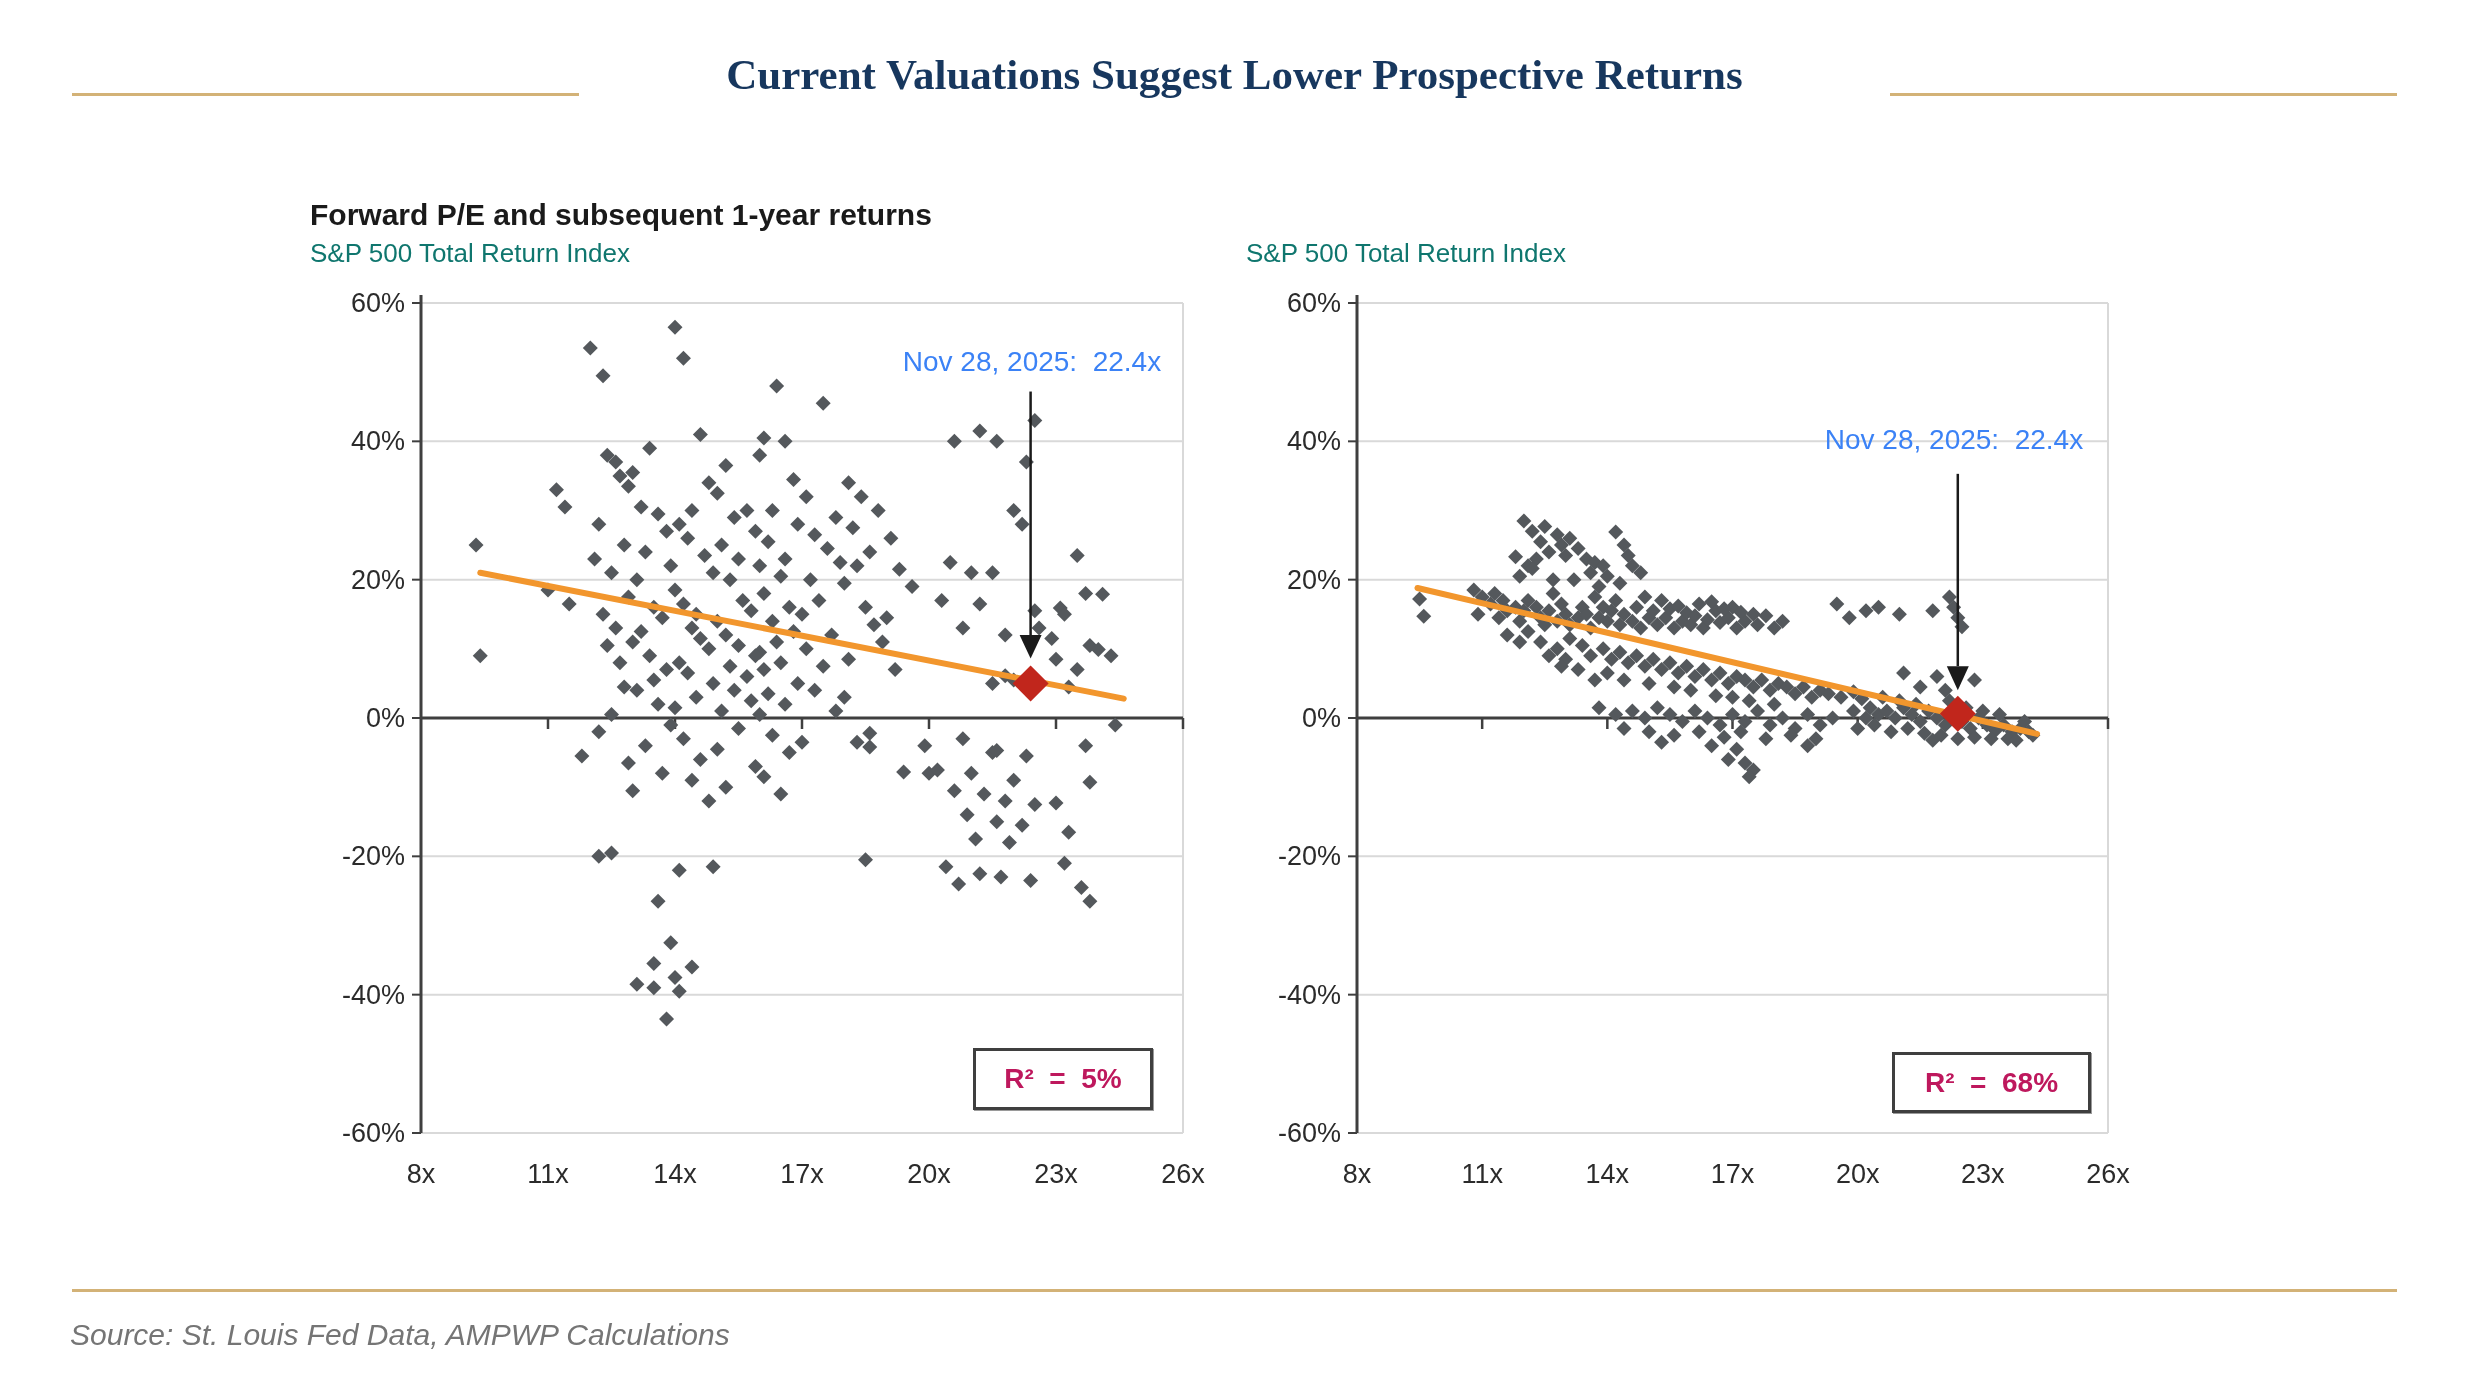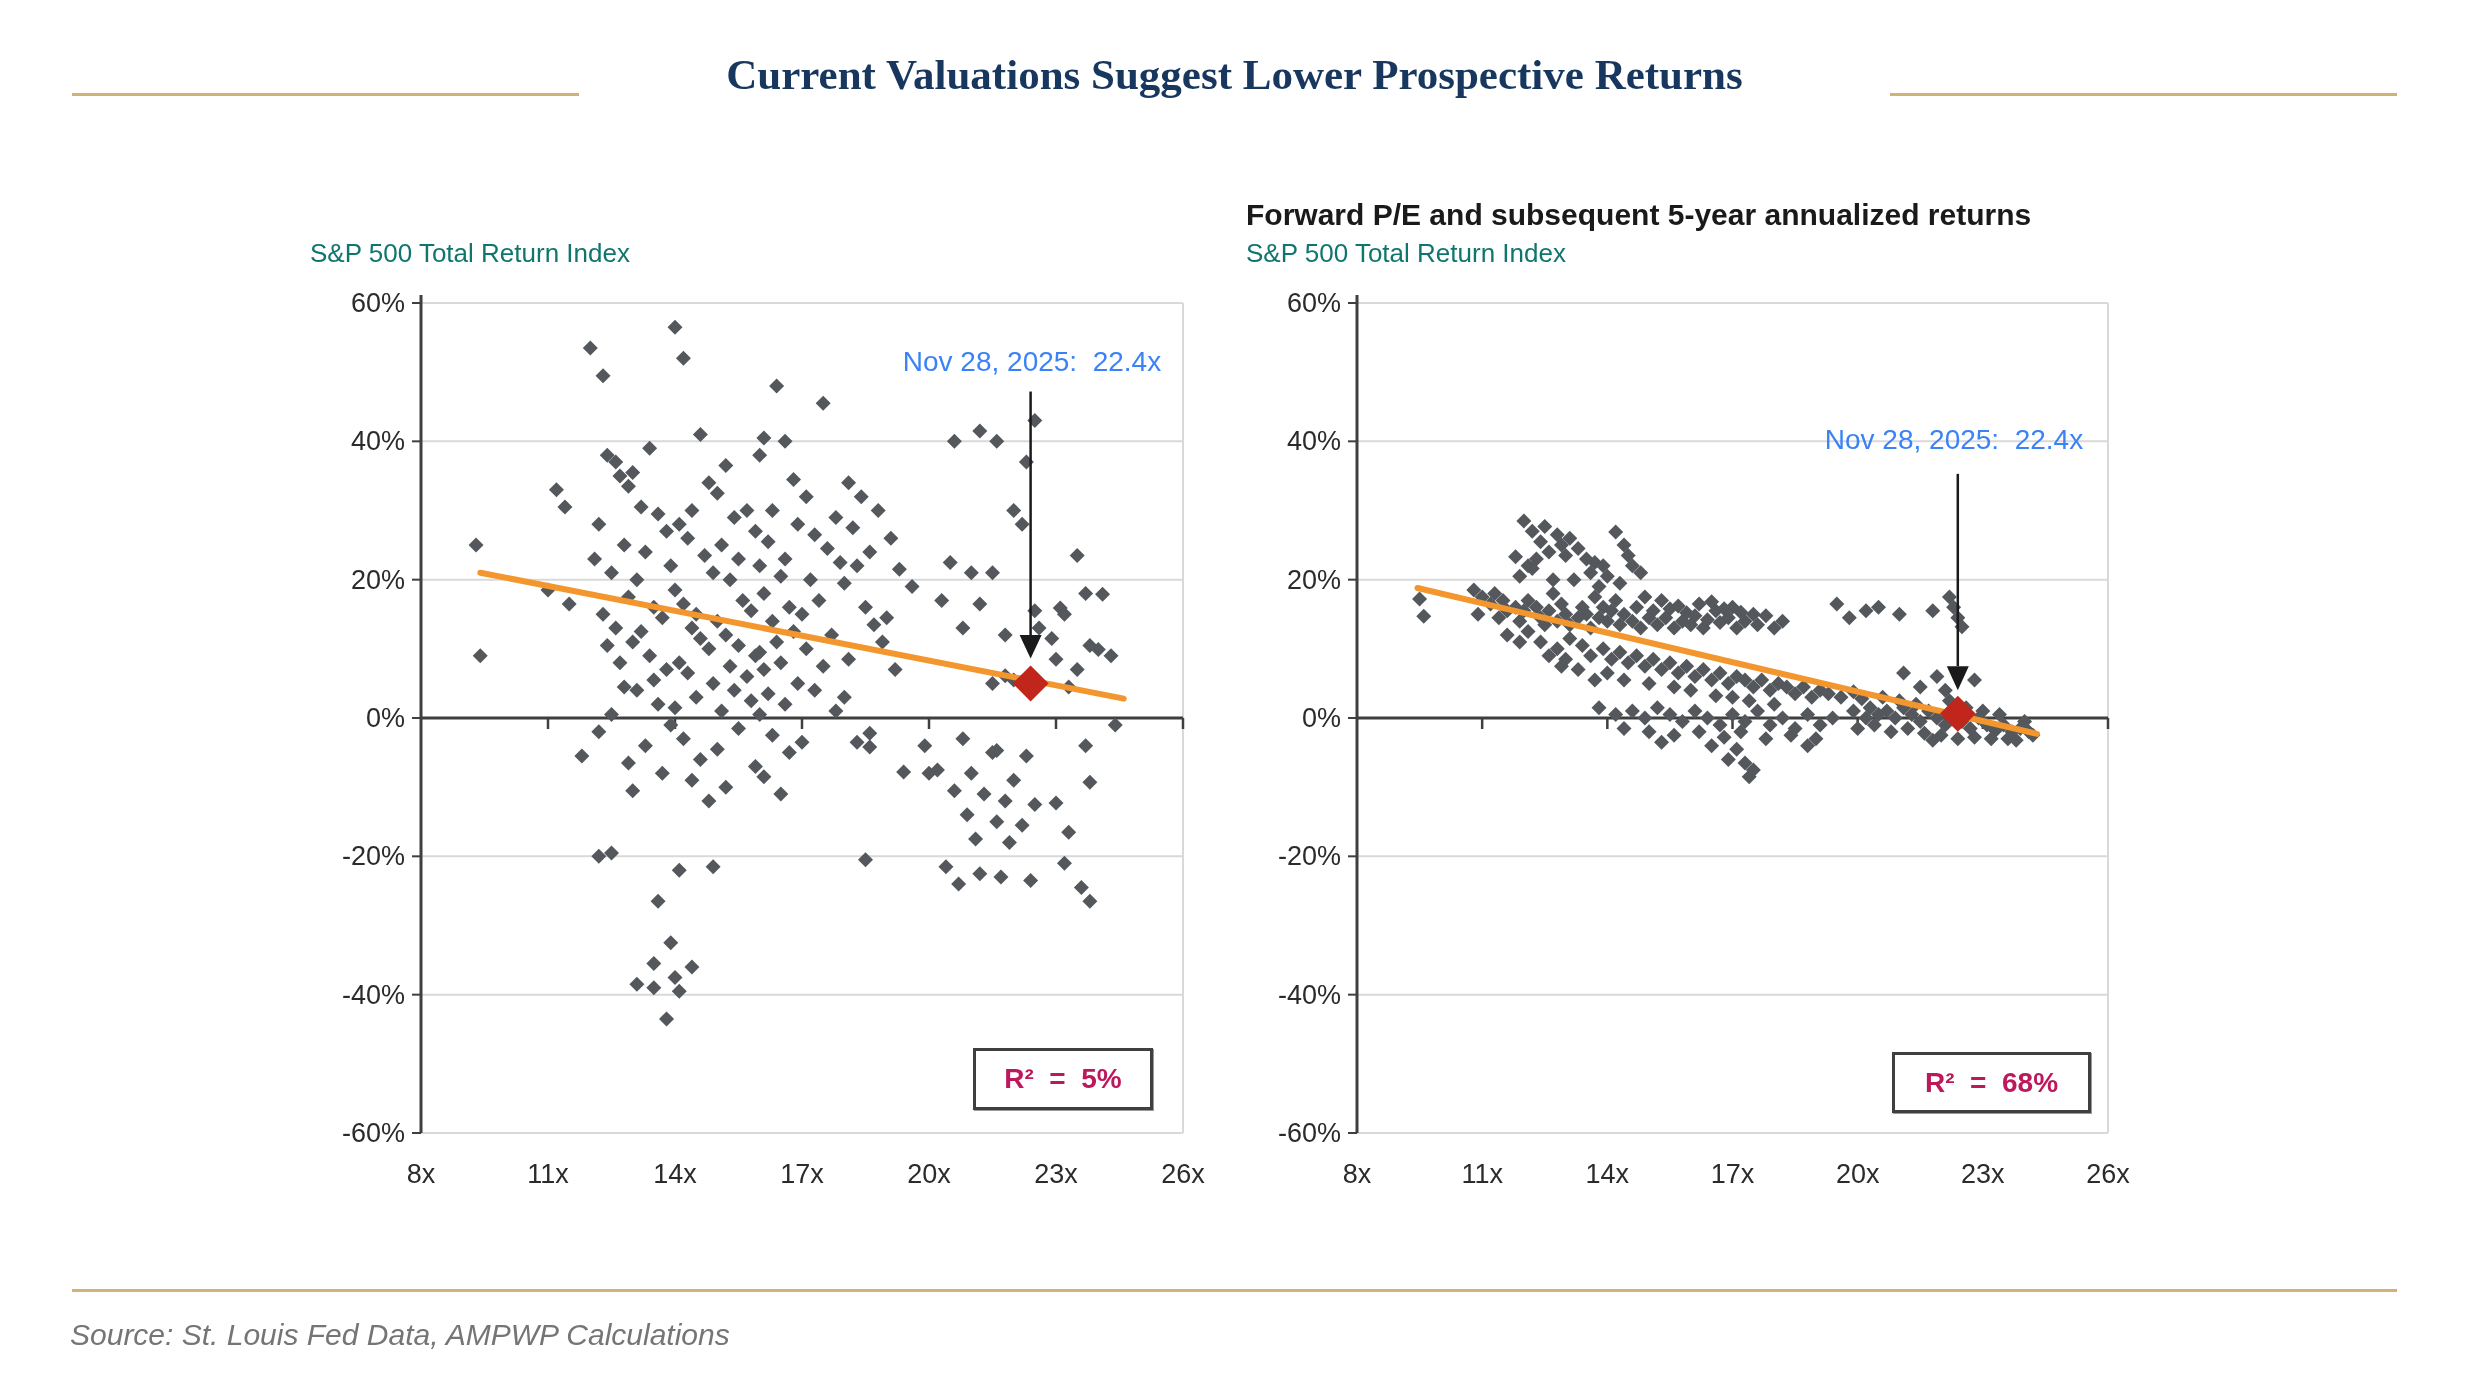--- a/index.html
+++ b/index.html
@@ -21,25 +21,25 @@
 </style>
 </head>
 <body>
 
 <div id="page">
 
   <div class="page-title">Current Valuations Suggest Lower Prospective Returns</div>
   <div class="gold-rule" style="left:72px;top:93px;width:507px;"></div>
   <div class="gold-rule" style="left:1890px;top:93px;width:507px;"></div>
 
+  <div class="chart-title" style="left:310px;top:198px;">Forward P/E and subsequent 1-year returns</div>
   <div class="chart-subtitle" style="left:310px;top:238px;">S&amp;P 500 Total Return Index</div>
   <div class="annotation" style="left:872px;top:346px;">Nov 28, 2025:  22.4x</div>
   <div class="r2-box" style="left:973px;top:1048px;width:174px;height:56px;">R²  =  5%</div>
 
-  <div class="chart-title" style="left:1246px;top:198px;">Forward P/E and subsequent 5-year annualized returns</div>
   <div class="chart-subtitle" style="left:1246px;top:238px;">S&amp;P 500 Total Return Index</div>
   <div class="annotation" style="left:1794px;top:424px;">Nov 28, 2025:  22.4x</div>
   <div class="r2-box" style="left:1892px;top:1052px;width:193px;height:55px;">R²  =  68%</div>
 
   <svg id="chart-svg-0" width="912" height="975" viewBox="0 0 912 975" style="left: 326px; top: 255px;">
       <line x1="95" y1="48" x2="857" y2="48" stroke="#d9d9d9" stroke-width="2"></line>
       <line x1="95" y1="186.33333333333331" x2="857" y2="186.33333333333331" stroke="#d9d9d9" stroke-width="2"></line>
       <line x1="95" y1="324.66666666666663" x2="857" y2="324.66666666666663" stroke="#d9d9d9" stroke-width="2"></line>
       <line x1="95" y1="601.3333333333333" x2="857" y2="601.3333333333333" stroke="#d9d9d9" stroke-width="2"></line>
       <line x1="95" y1="739.6666666666667" x2="857" y2="739.6666666666667" stroke="#d9d9d9" stroke-width="2"></line>

